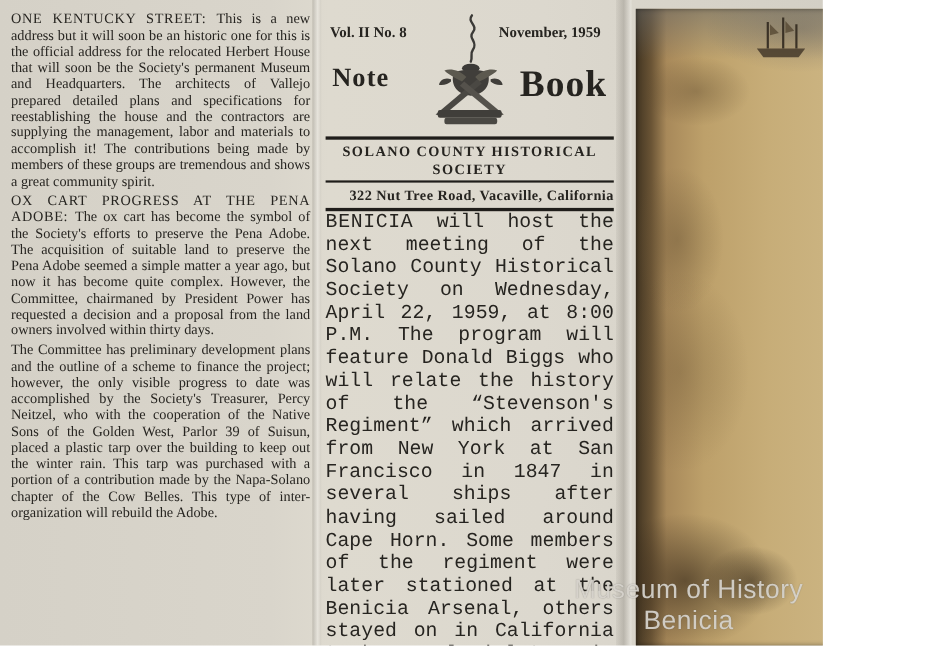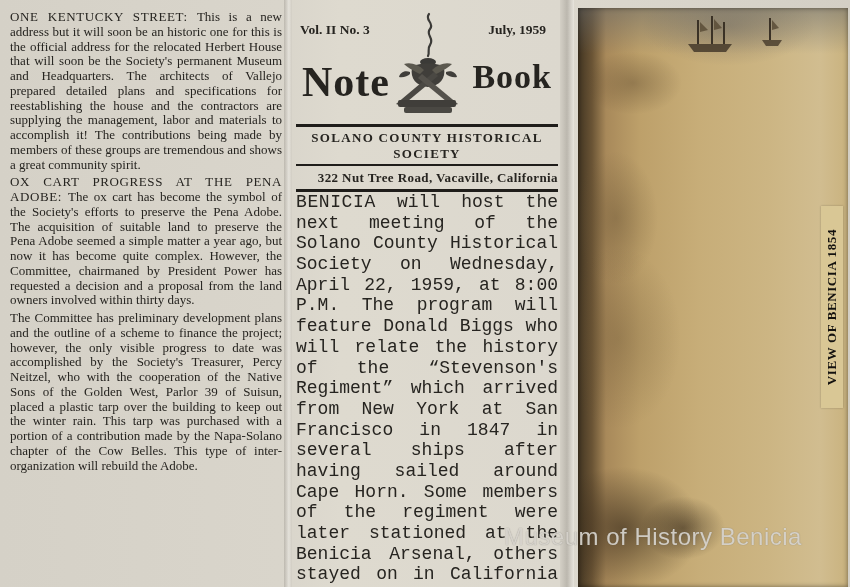--- a/index.html
+++ b/index.html
@@ -1,36 +1,36 @@
 <!DOCTYPE html>
 <html><head>
 <meta charset="utf-8">
 <style>
   html,body{margin:0;padding:0;}
   .page{
-    position:relative;width:850px;height:587px;overflow:hidden;
+    position:relative;width:748px;height:587px;overflow:hidden;
     background:linear-gradient(to right,#d5d1c7 0%,#d9d5cb 33%,#dedacf 40%,#dcd8ce 66%,#d3cfc5 100%);
     font-family:"Liberation Serif",serif;color:#262420;
   }
   
   .col-left{position:absolute;left:10px;top:10px;width:272px;}
   .col-left p{margin:0 0 3px 0;font-size:13px;line-height:1.135;text-align:justify;}
   .lead{letter-spacing:0.6px;}
   
   .fold-a{position:absolute;left:284px;top:0;width:8px;height:100%;
     background:linear-gradient(to right,rgba(60,55,48,0.18),rgba(255,255,255,0.28) 60%,rgba(60,55,48,0.06));}
   .fold-b{position:absolute;left:560px;top:0;width:14px;height:100%;
     background:linear-gradient(to right,rgba(60,55,48,0.05),rgba(60,55,48,0.20) 50%,rgba(246,244,239,0.45));}
   
   .col-mid{position:absolute;left:296px;top:12px;width:262px;}
   .masthead{position:relative;height:172px;}
   .mh-vol{position:absolute;left:4px;top:10px;font-weight:700;font-size:13.5px;}
   .mh-date{position:absolute;right:12px;top:10px;font-weight:700;font-size:13.5px;}
   .mh-icon{position:absolute;left:50%;top:0;transform:translateX(-50%);}
-  .mh-note{position:absolute;left:6px;top:46px;font-size:42px;font-weight:700;letter-spacing:1px;}
+  .mh-note{position:absolute;left:6px;top:46px;font-size:24px;font-weight:700;letter-spacing:1px;}
   .mh-book{position:absolute;right:6px;top:46px;font-size:34px;font-weight:700;letter-spacing:1px;margin-left:21px;}
   .mh-rules{position:absolute;left:0;right:0;top:112px;}
   .rule-thick{height:3px;background:#1f1d1a;}
   .rule-mid{height:2px;background:#1f1d1a;}
   .society{font-size:13px;font-weight:700;letter-spacing:1.3px;text-align:center;padding:3px 0 2px 0;}
   .address{font-size:13px;font-weight:700;text-align:right;padding:4px 0 3px 0;letter-spacing:0.4px;}
   .mid-body{margin-top:8px;}
   .mid-body p{margin:0;font-size:18px;line-height:1.15;text-align:justify;font-family:Liberation Mono, monospace;}
   .mid-body p.indent{text-indent:13px;}
   .printer{text-align:right;font-size:7.5px;letter-spacing:0.5px;margin-top:-11px;padding-right:2px;
@@ -67,22 +67,22 @@
     <p><span class="lead">ONE KENTUCKY STREET: </span><span>This is a new address but it will soon be an historic one for this is the official address for the relocated Herbert House that will soon be the Society's permanent Museum and Headquarters. The architects of Vallejo prepared detailed plans and specifications for reestablishing the house and the contractors are supplying the management, labor and materials to accomplish it! The contributions being made by members of these groups are tremendous and shows a great community spirit.</span></p>
     <p><span class="lead">OX CART PROGRESS AT THE PENA ADOBE: </span><span>The ox cart has become the symbol of the Society's efforts to preserve the Pena Adobe. The acquisition of suitable land to preserve the Pena Adobe seemed a simple matter a year ago, but now it has become quite complex. However, the Committee, chairmaned by President Power has requested a decision and a proposal from the land owners involved within thirty days.</span></p>
     <p><span>The Committee has preliminary development plans and the outline of a scheme to finance the project; however, the only visible progress to date was accomplished by the Society's Treasurer, Percy Neitzel, who with the cooperation of the Native Sons of the Golden West, Parlor 39 of Suisun, placed a plastic tarp over the building to keep out the winter rain. This tarp was purchased with a portion of a contribution made by the Napa-Solano chapter of the Cow Belles. This type of inter-organization will rebuild the Adobe.</span></p>
   </div>
 
   <div class="fold-a"></div>
   <div class="fold-b"></div>
 
   <div class="col-mid">
     <div class="masthead">
-      <div class="mh-vol">Vol. II No. 3</div>
-      <div class="mh-date">July, 1959</div>
+      <div class="mh-vol">Vol. II No. 8</div>
+      <div class="mh-date">November, 1959</div>
       <div class="mh-icon">
         <svg width="86" height="106" viewBox="0 0 86 106">
           <path d="M45 2 C40 8 51 11 46 17 C41 23 51 26 46 33 C43 37 46 40 44 44" fill="none" stroke="#3b3a37" stroke-width="2.2" stroke-linecap="round"></path>
           <ellipse cx="44" cy="50" rx="8" ry="4" fill="#3b3a37"></ellipse>
           <path d="M28 56 C28 50 60 50 60 56 C62 66 56 74 44 75 C32 74 26 66 28 56 Z" fill="#403e3a"></path>
           <path d="M26 60 C20 58 16 61 15 65 C19 66 24 64 26 62 Z" fill="#403e3a"></path>
           <path d="M62 60 C68 58 72 61 73 65 C69 66 64 64 62 62 Z" fill="#403e3a"></path>
           <path d="M12 92 L50 60 L54 64 L18 94 Z" fill="#4a4843"></path>
           <path d="M74 92 L38 62 L34 66 L68 94 Z" fill="#55524c"></path>
           <path d="M48 58 C54 52 62 50 68 52 C64 56 56 60 52 62 Z" fill="#5c594f"></path>

